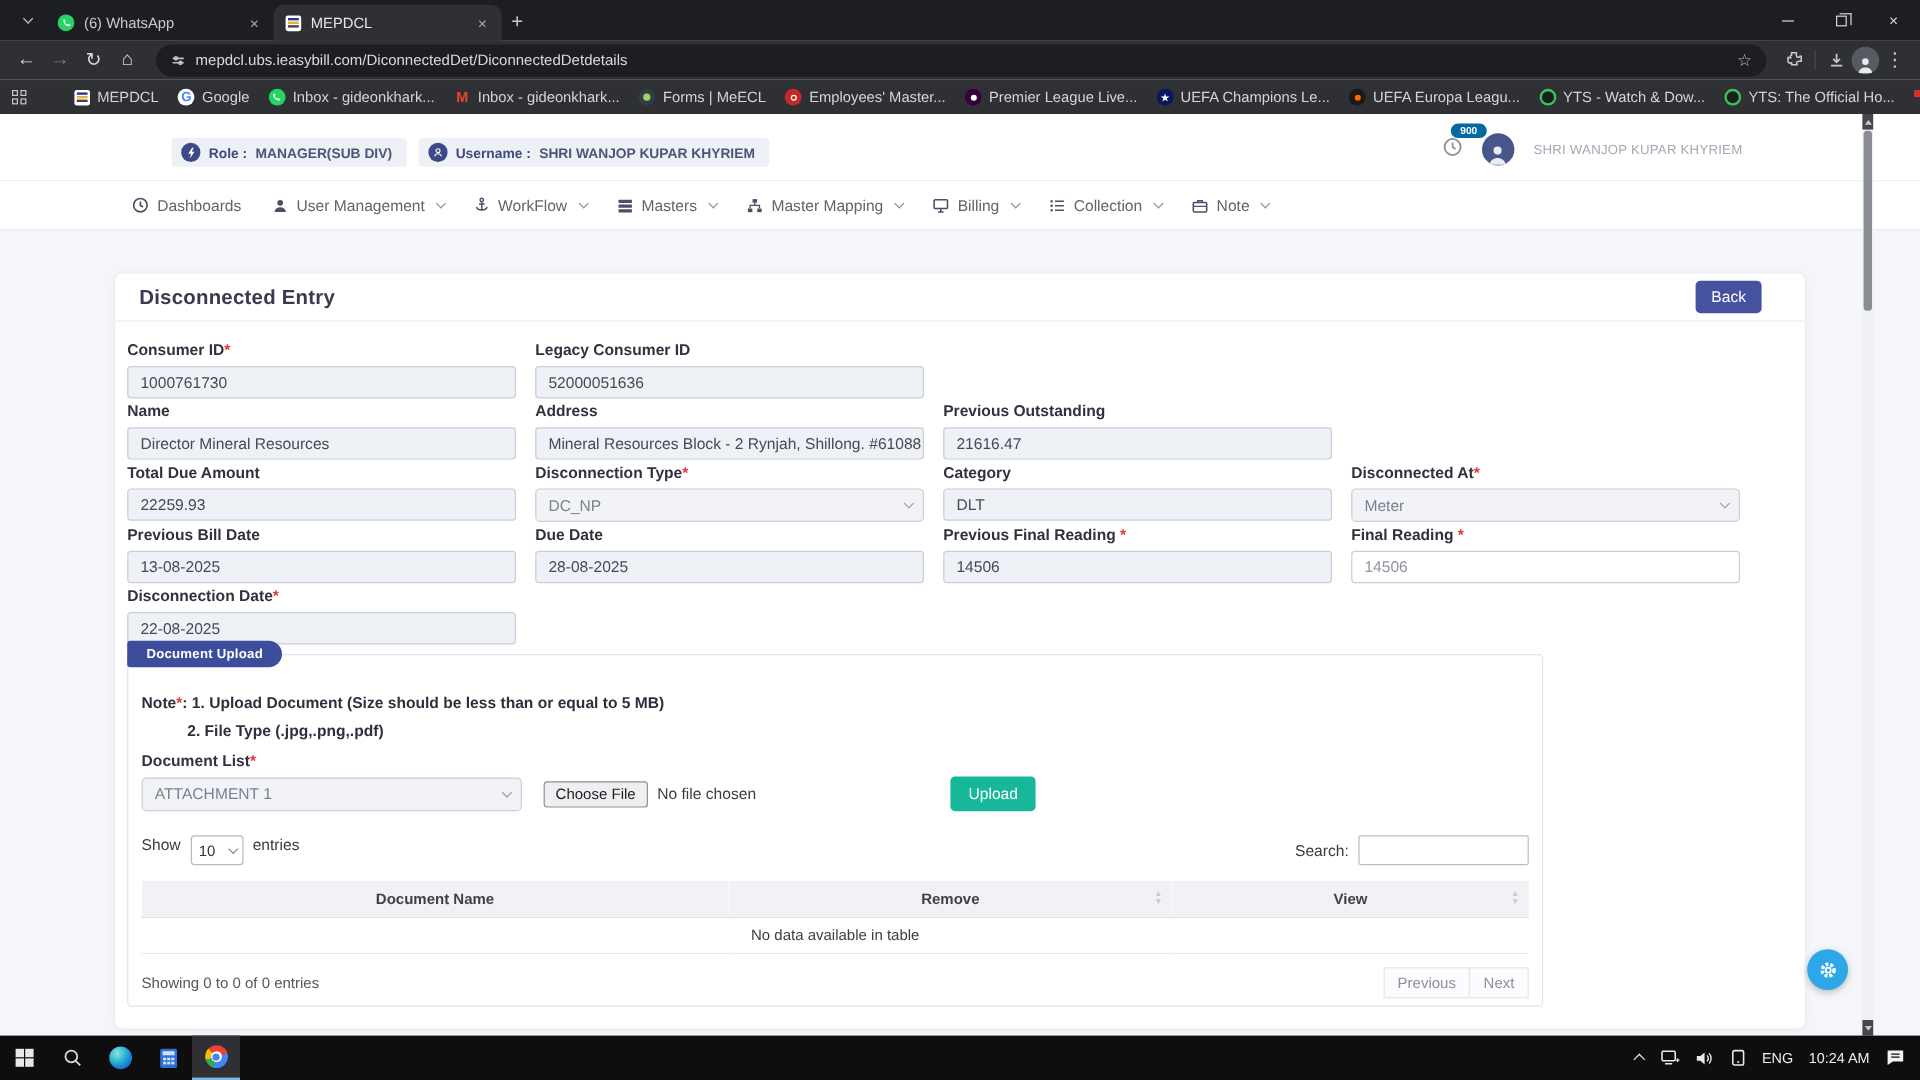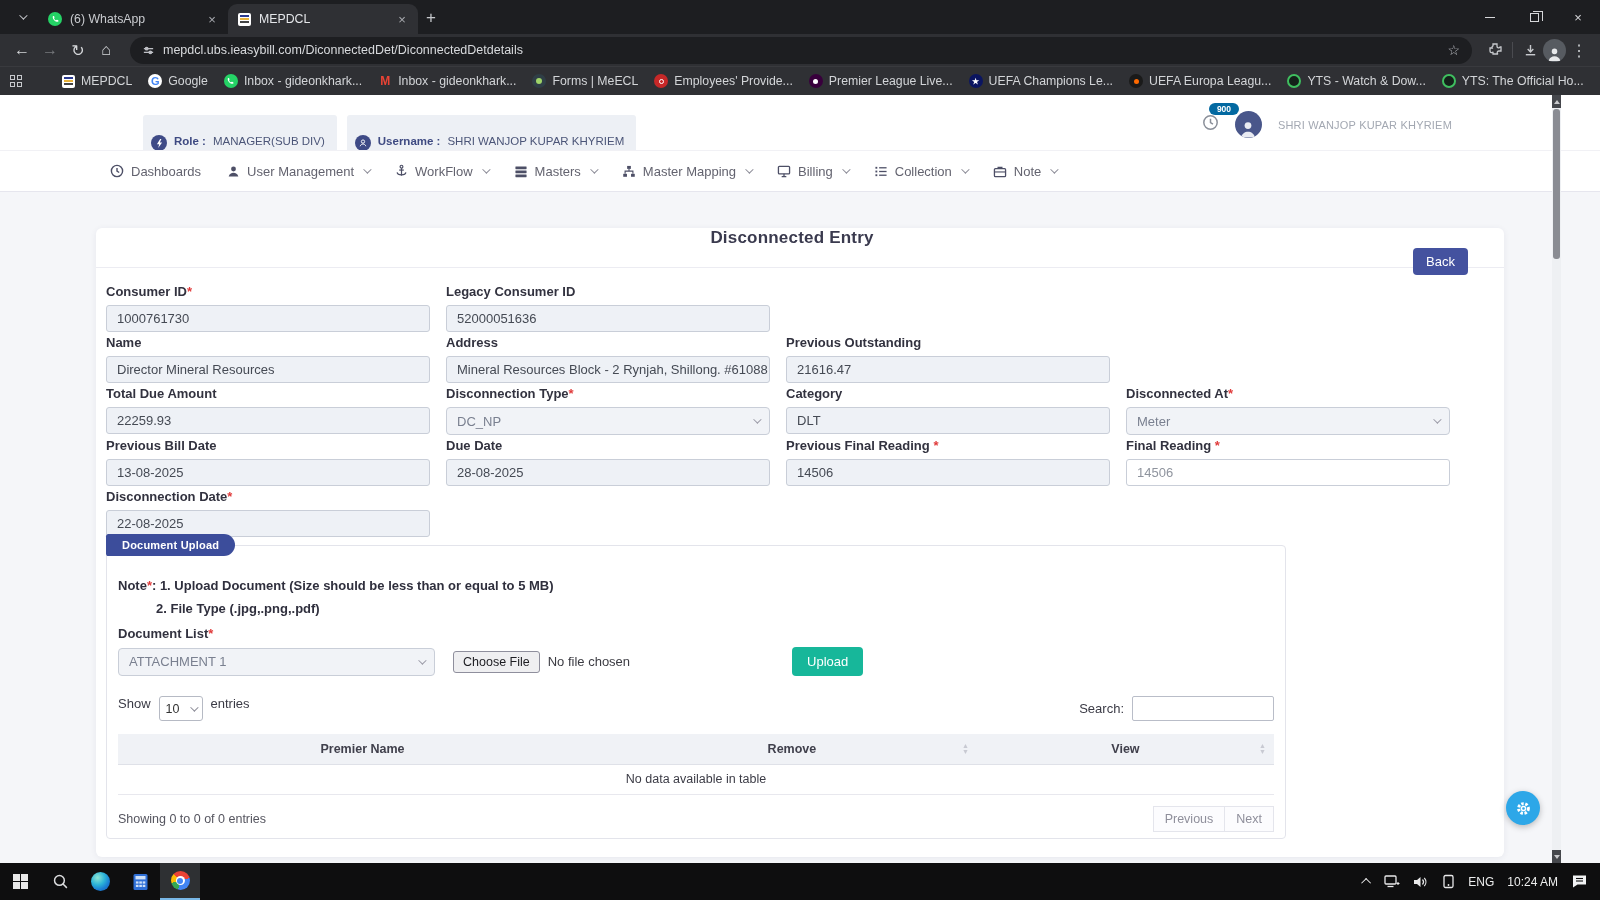--- a/index.html
+++ b/index.html
@@ -31,38 +31,38 @@
   .tbavatar { width:23px; height:23px; border-radius:50%; background:#575b61; display:flex; align-items:flex-end; justify-content:center; overflow:hidden; }
 
   .bookbar { position:absolute; top:66px; left:0; right:0; height:29px; background:#2f3034; border-top:1px solid rgba(255,255,255,.05); display:flex; align-items:center; padding:0 10px; gap:16px; overflow:hidden; }
   .bm { display:flex; align-items:center; gap:6px; font-size:12.3px; color:#d3d5d8; white-space:nowrap; }
   .fav { width:14px; height:14px; border-radius:50%; display:flex; align-items:center; justify-content:center; font-weight:bold; flex:0 0 auto; }
 
   
   .page { position:absolute; top:95px; left:0; right:0; height:768px; background:#f5f6f9; }
   .pagehead { position:absolute; top:0; left:0; right:0; height:97px; background:#fff; }
   .badges { position:absolute; top:20px; left:143px; display:flex; gap:10px; }
-  .badge { display:inline-flex; align-items:flex-start; gap:7px; background:#edf0f5; border-radius:3px; padding:20px 12px 4px 8px; }
+  .badge { display:inline-flex; align-items:flex-end; gap:7px; background:#edf0f5; border-radius:3px; padding:4px 12px 4px 8px; }
   .badgeico { width:16px; height:16px; border-radius:50%; background:#3e4a86; display:flex; align-items:center; justify-content:center; flex:0 0 auto; }
   .blabel { font-size:11.5px; font-weight:bold; color:#3e4a82; }
-  .bvalue { font-size:11.5px; color:#4b5578; }
+  .bvalue { font-size:11.5px; color:#4b5578;font-weight:bold; }
   .headright { position:absolute; top:16px; right:148px; display:flex; align-items:center; gap:16px; }
   .clockwrap { position:relative; }
   .notifbadge { position:absolute; top:-11px; left:7px; background:#0369a1; color:#fff; font-size:8.5px; font-weight:bold; padding:1px 8px; border-radius:8px; }
   .avatar { width:27px; height:27px; border-radius:50%; background:#49568a; display:flex; align-items:flex-end; justify-content:center; overflow:hidden; }
   .profname { font-size:11px; color:#a3a8b2; letter-spacing:.2px; }
 
   .mainnav { position:absolute; bottom:0; left:0; right:0; height:42px; border-top:1px solid #f1f1f5; border-bottom:1px solid #e6e6ee; display:flex; align-items:center; gap:26px; padding-left:110px; background:#fff; }
   .nitem { display:flex; align-items:center; gap:7px; font-size:13px; color:#63636f; }
   .nitem svg { flex:0 0 auto; }
   .chev { width:6px; height:6px; border-right:1.5px solid #8a8a96; border-bottom:1.5px solid #8a8a96; transform:rotate(45deg) translateY(-2px); display:inline-block; margin-left:2px; }
 
   
   .card { position:absolute; top:133px; left:96px; width:1408px; height:629px; background:#fff; border-radius:6px; box-shadow:0 1px 6px rgba(40,40,80,.07); overflow:hidden; }
-  .cardhead { height:40px; display:flex; align-items:center; padding:0 36px 0 20px; border-bottom:1px solid #ececf2;flex-direction:column; }
+  .cardhead { height:40px; display:flex; align-items:center; padding:0 36px 0 20px; border-bottom:1px solid #ececf2; }
   .ptitle { font-size:17px; font-weight:bold; color:#3a3a4e; letter-spacing:.2px; }
   .backbtn { margin-left:auto; background:#44529f; color:#fff; font-size:13px; padding:6px 13px; border-radius:4px; border:none; }
 
   .formwrap { padding:16px 0 0 10px; }
   .frow { display:flex; gap:16px; margin-bottom:3px; }
   .fld { width:324px; }
   .lab { font-size:13px; font-weight:600; color:#32323f; margin-bottom:6px; display:block; }
   .req { color:#e03b3b; }
   .inp { height:27px; border:1px solid #c9ced8; border-radius:3px; background:#eef1f6; display:flex; align-items:center; padding:0 10px; font-size:13px; color:#454a54; white-space:nowrap; overflow:hidden; }
   .inp.white { background:#fff; color:#8f949e; }
@@ -236,21 +236,21 @@
   <span class="bm">
     <span class="fav" style="background:#2f3e46">
         <span style="width:6px;height:6px;border-radius:50%;background:#9fd468"></span>
       </span>
     <span>Forms | MeECL</span>
   </span>
   <span class="bm">
     <span class="fav" style="background:#c62828">
         <span style="width:5px;height:5px;border-radius:50%;border:1.5px solid #fff"></span>
       </span>
-    <span>Employees' Provide...</span>
+    <span>Employees' Master...</span>
   </span>
   <span class="bm">
     <span class="fav" style="background:#38003c">
         <span style="width:5px;height:5px;border-radius:50%;background:#fff"></span>
       </span>
     <span>Premier League Live...</span>
   </span>
   <span class="bm">
     <span class="fav" style="background:#0b1560;color:#fff;font-size:8px">★</span>
     <span>UEFA Champions Le...</span>
@@ -508,21 +508,21 @@
         </div>
         <div class="searchgrp">
           <span>Search:</span>
           <input class="searchinp" style="">
         </div>
       </div>
 
       <table class="dt">
         <thead>
           <tr>
-            <th style="width:42.3%">Premier Name</th>
+            <th style="width:42.3%">Document Name</th>
             <th style="width:32%"><span>Remove</span><span class="sort">
                   <span>▲</span>
                   <span>▼</span>
                 </span></th>
             <th><span>View</span><span class="sort">
                   <span>▲</span>
                   <span>▼</span>
                 </span></th>
           </tr>
         </thead>

